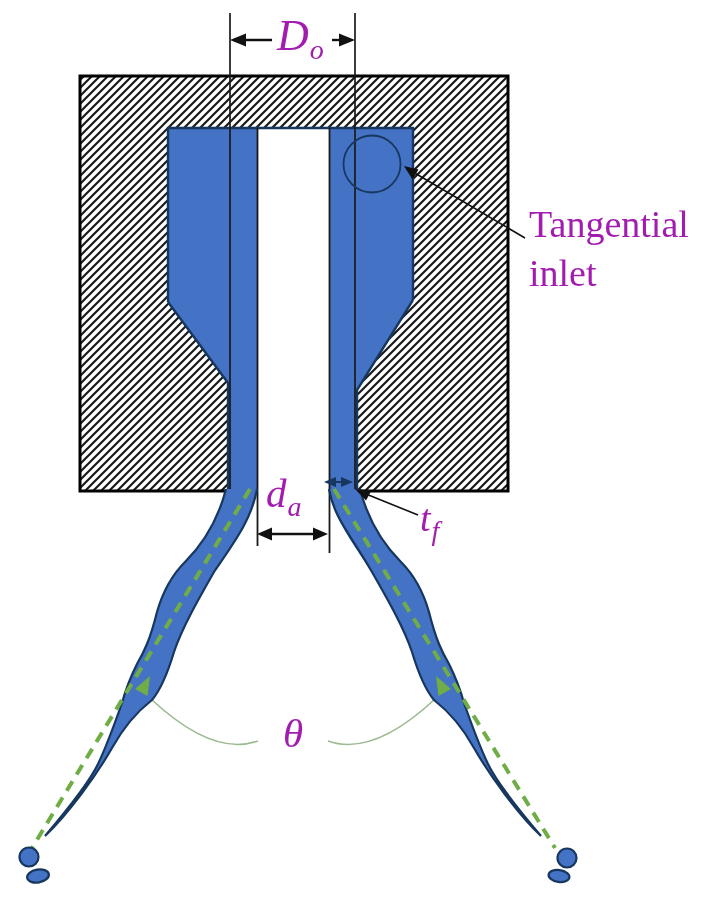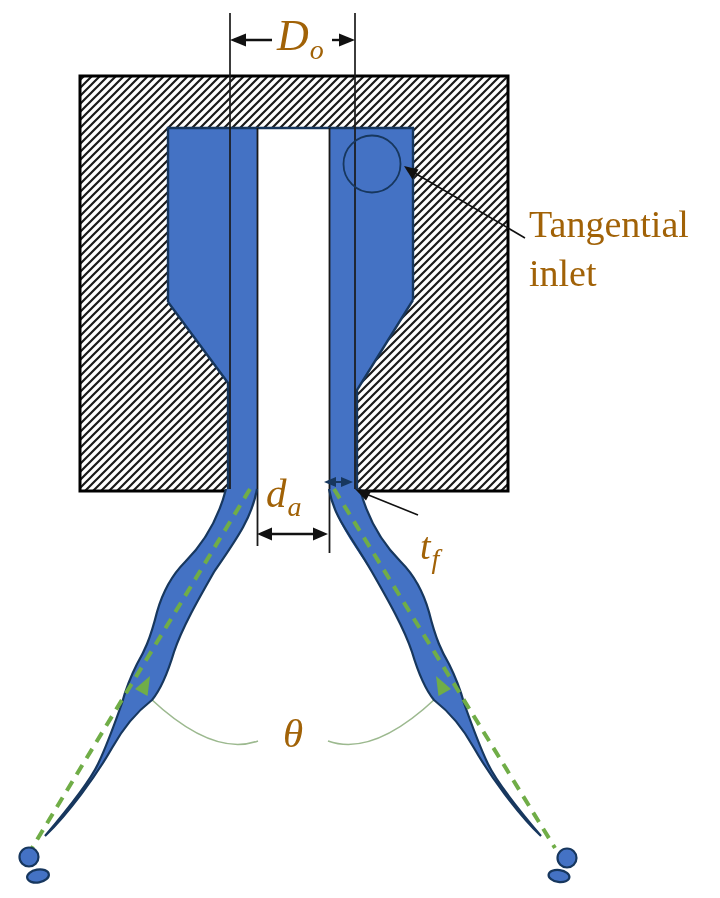--- a/index.html
+++ b/index.html
@@ -18,21 +18,21 @@
     background: #ffffff;
   }
   svg.diagram {
     position: absolute;
     left: 0; top: 0;
     width: 720px; height: 898px;
     display: block;
   }
   .label {
     position: absolute;
-    color: #a16207;
+    color: #a21caf;
     white-space: nowrap;
     line-height: 1.0;
     user-select: none;
   }
   .label .base {
     font-size: 42px;
     font-style: italic;
   }
   .label .sub {
     font-size: 28px;
@@ -160,19 +160,19 @@
 
   <div class="label" id="label-tangential-inlet" style="left:529px; top:200px;">
     <span>Tangential</span>
     <span>inlet</span>
   </div>
 
   <div class="label" id="label-da" style="left:266px; top:473px;">
     <span class="base">d</span><span class="sub">a</span>
   </div>
 
-  <div class="label" id="label-tf" style="left:420px; top:499px;margin-top:28px;">
+  <div class="label" id="label-tf" style="left:420px; top:499px;">
     <span class="base">t</span><span class="sub">f</span>
   </div>
 
   <div class="label" id="label-theta" style="left:283px; top:713px;">θ</div>
 
 </div>
 
 </body></html>

